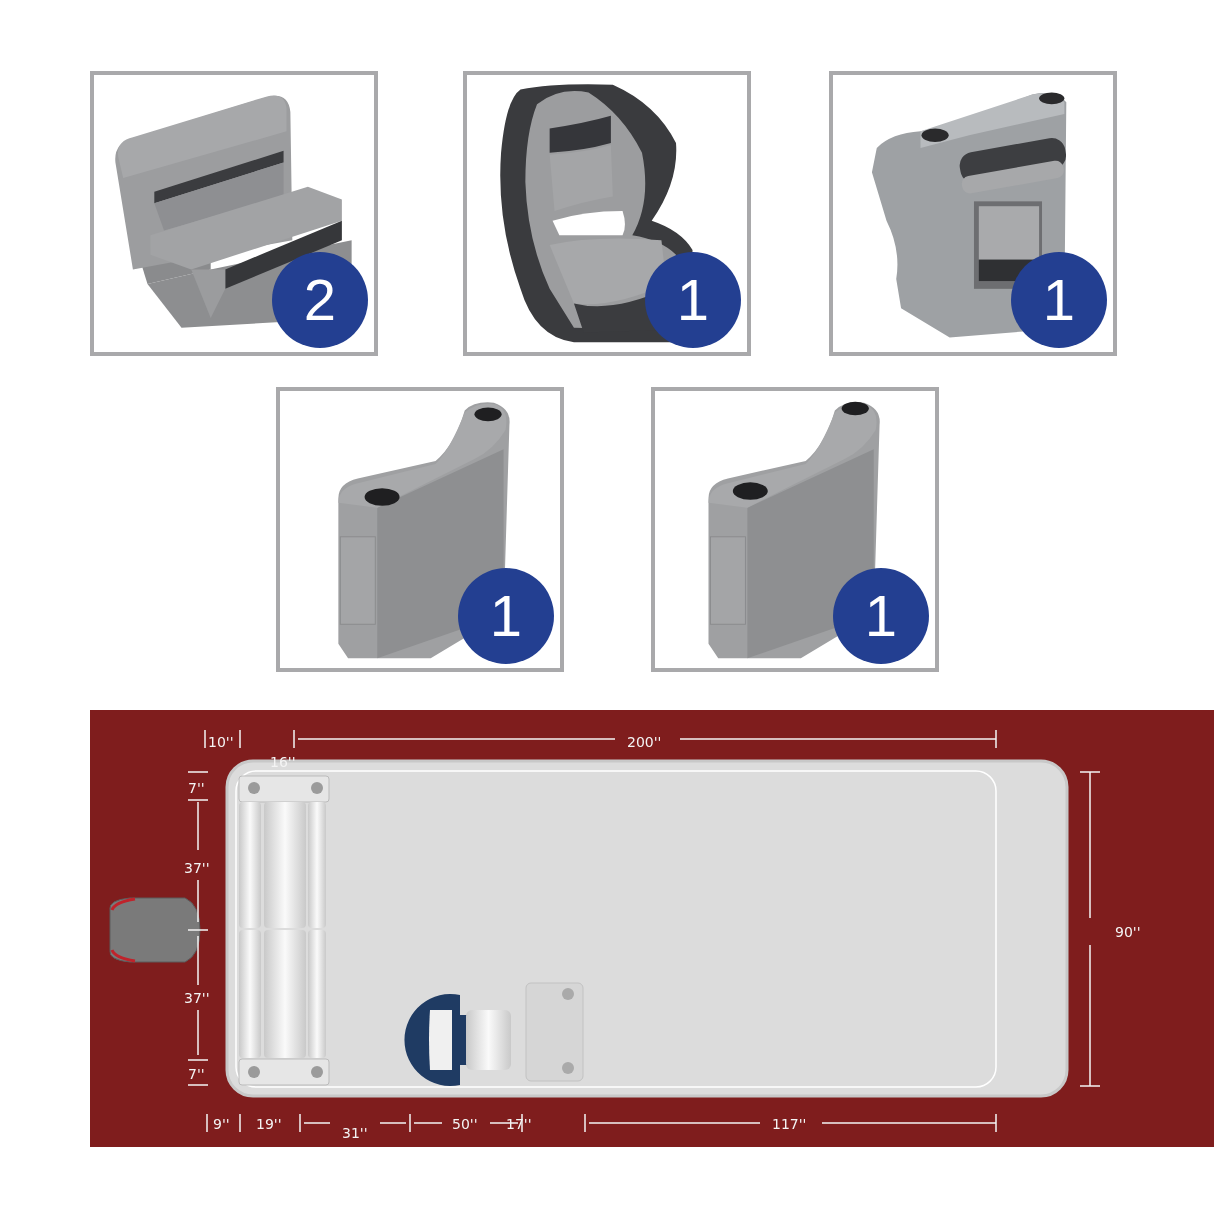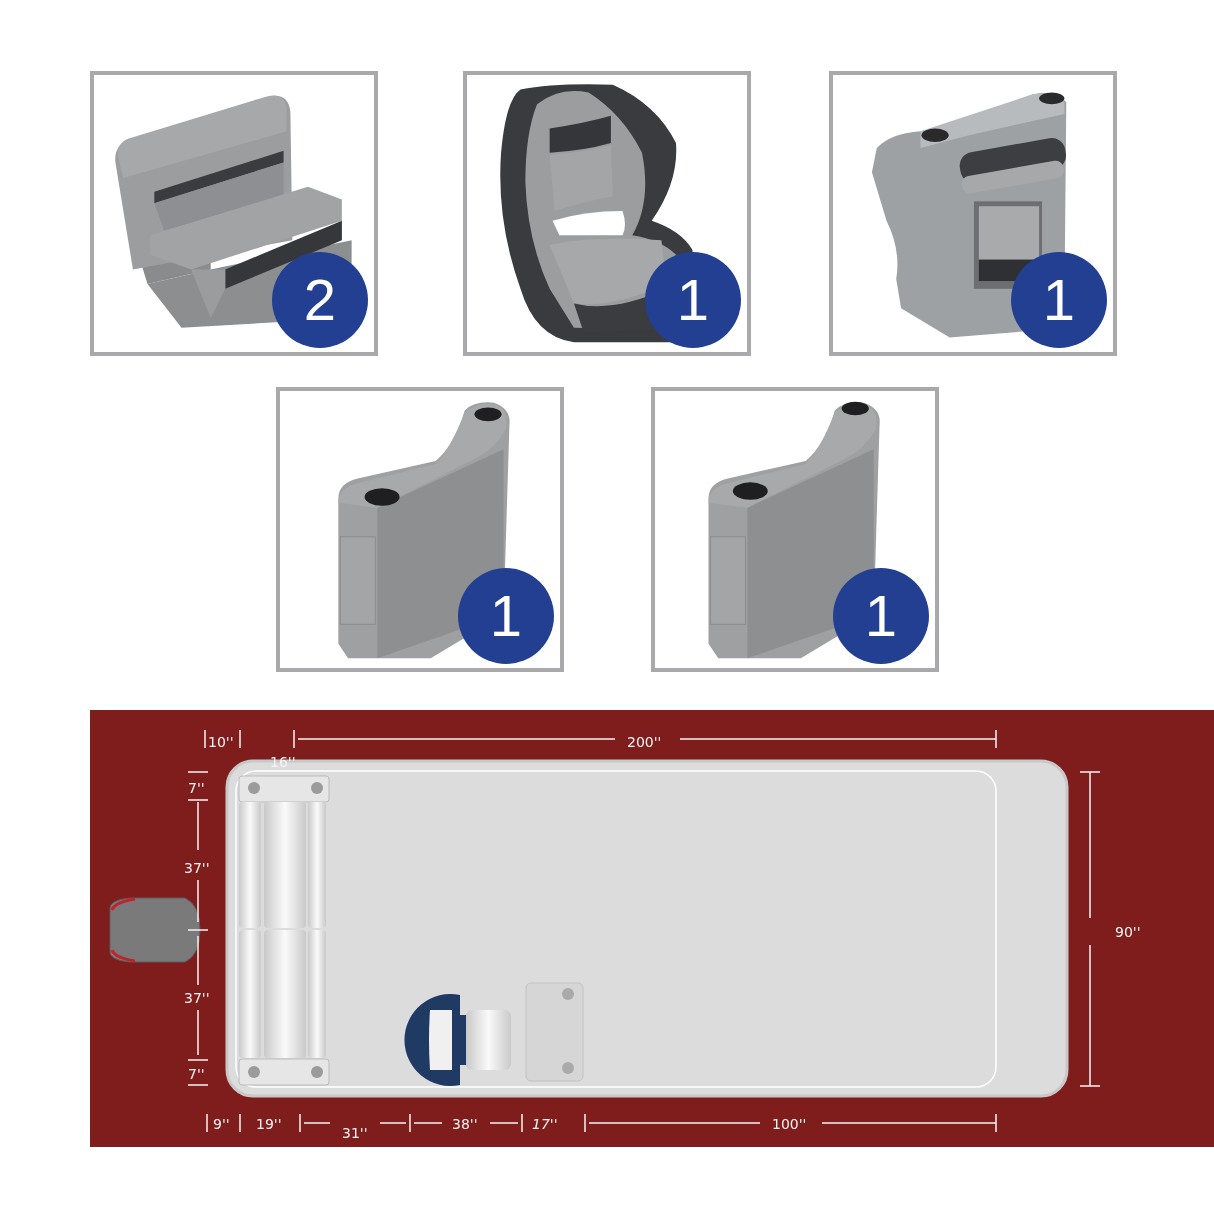--- a/index.html
+++ b/index.html
@@ -158,16 +158,16 @@
   <div class="dim" style="left:180px;top:24px;margin-top:20px;">16''</div>
   <div class="dim" style="left:537px;top:24px;">200''</div>
   <div class="dim" style="left:98px;top:70px;">7''</div>
   <div class="dim" style="left:94px;top:150px;">37''</div>
   <div class="dim" style="left:94px;top:280px;">37''</div>
   <div class="dim" style="left:98px;top:356px;">7''</div>
   <div class="dim" style="left:988px;top:214px;margin-left:37px;">90''</div>
   <div class="dim" style="left:123px;top:406px;">9''</div>
   <div class="dim" style="left:166px;top:406px;">19''</div>
   <div class="dim" style="left:252px;top:415px;">31''</div>
-  <div class="dim" style="left:362px;top:406px;">38''</div>
-  <div class="dim" style="left:442px;top:406px;font-style:italic;">17''</div>
-  <div class="dim" style="left:682px;top:406px;">100''</div>
+  <div class="dim" style="left:362px;top:406px;">50''</div>
+  <div class="dim" style="left:416px;top:406px;">17''</div>
+  <div class="dim" style="left:682px;top:406px;">117''</div>
 </div>
 
 </body></html>

